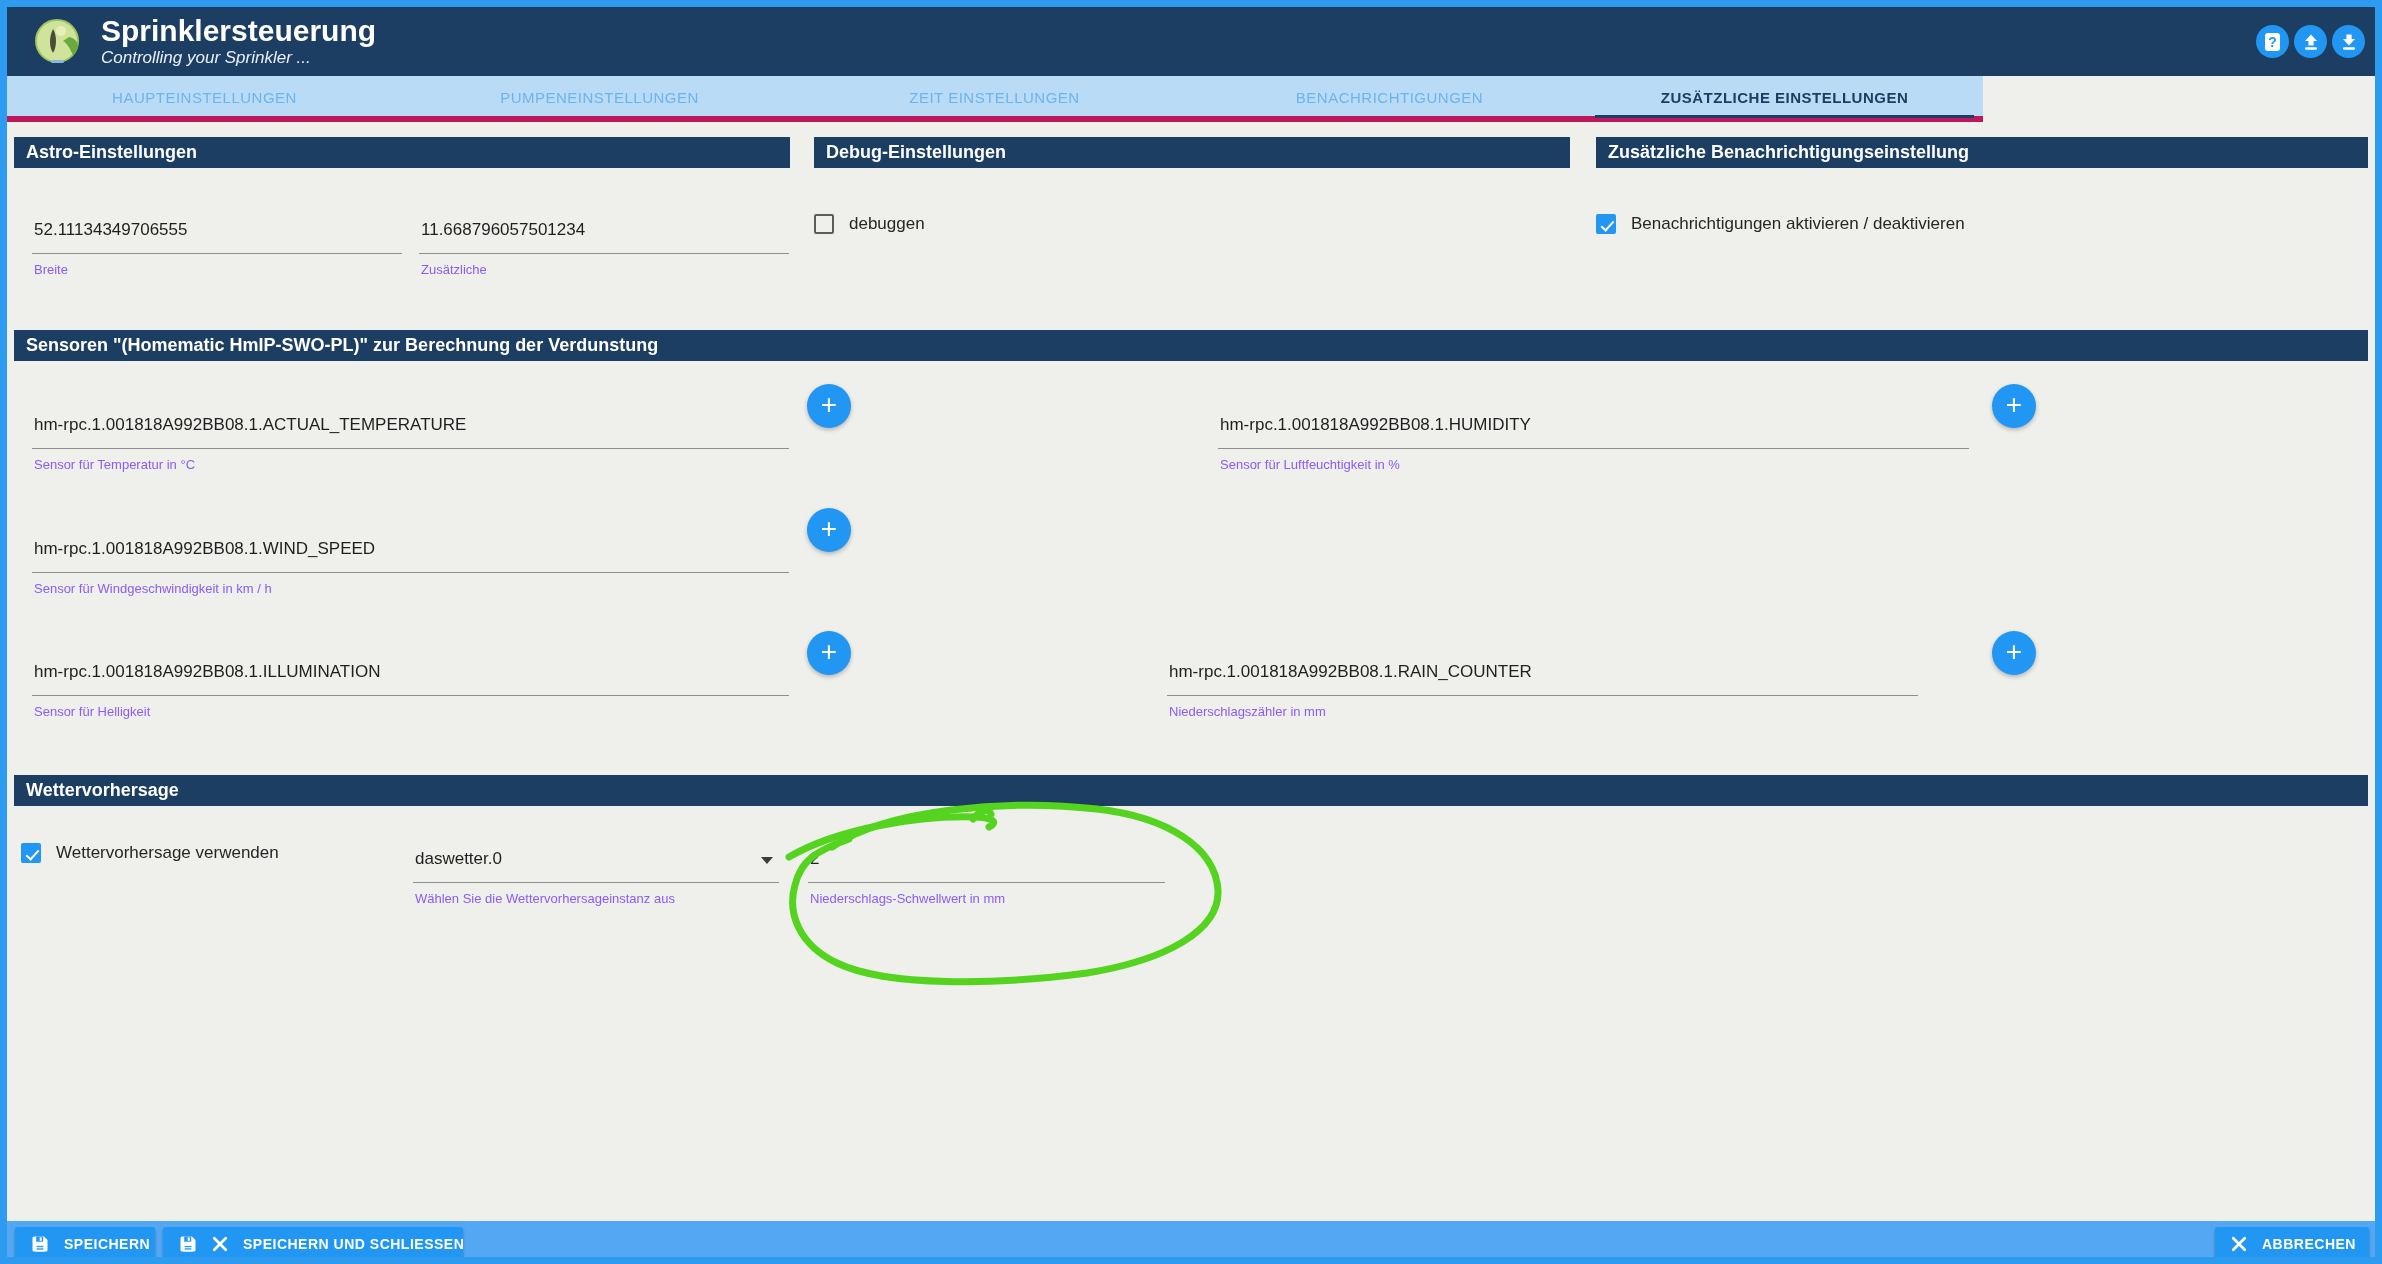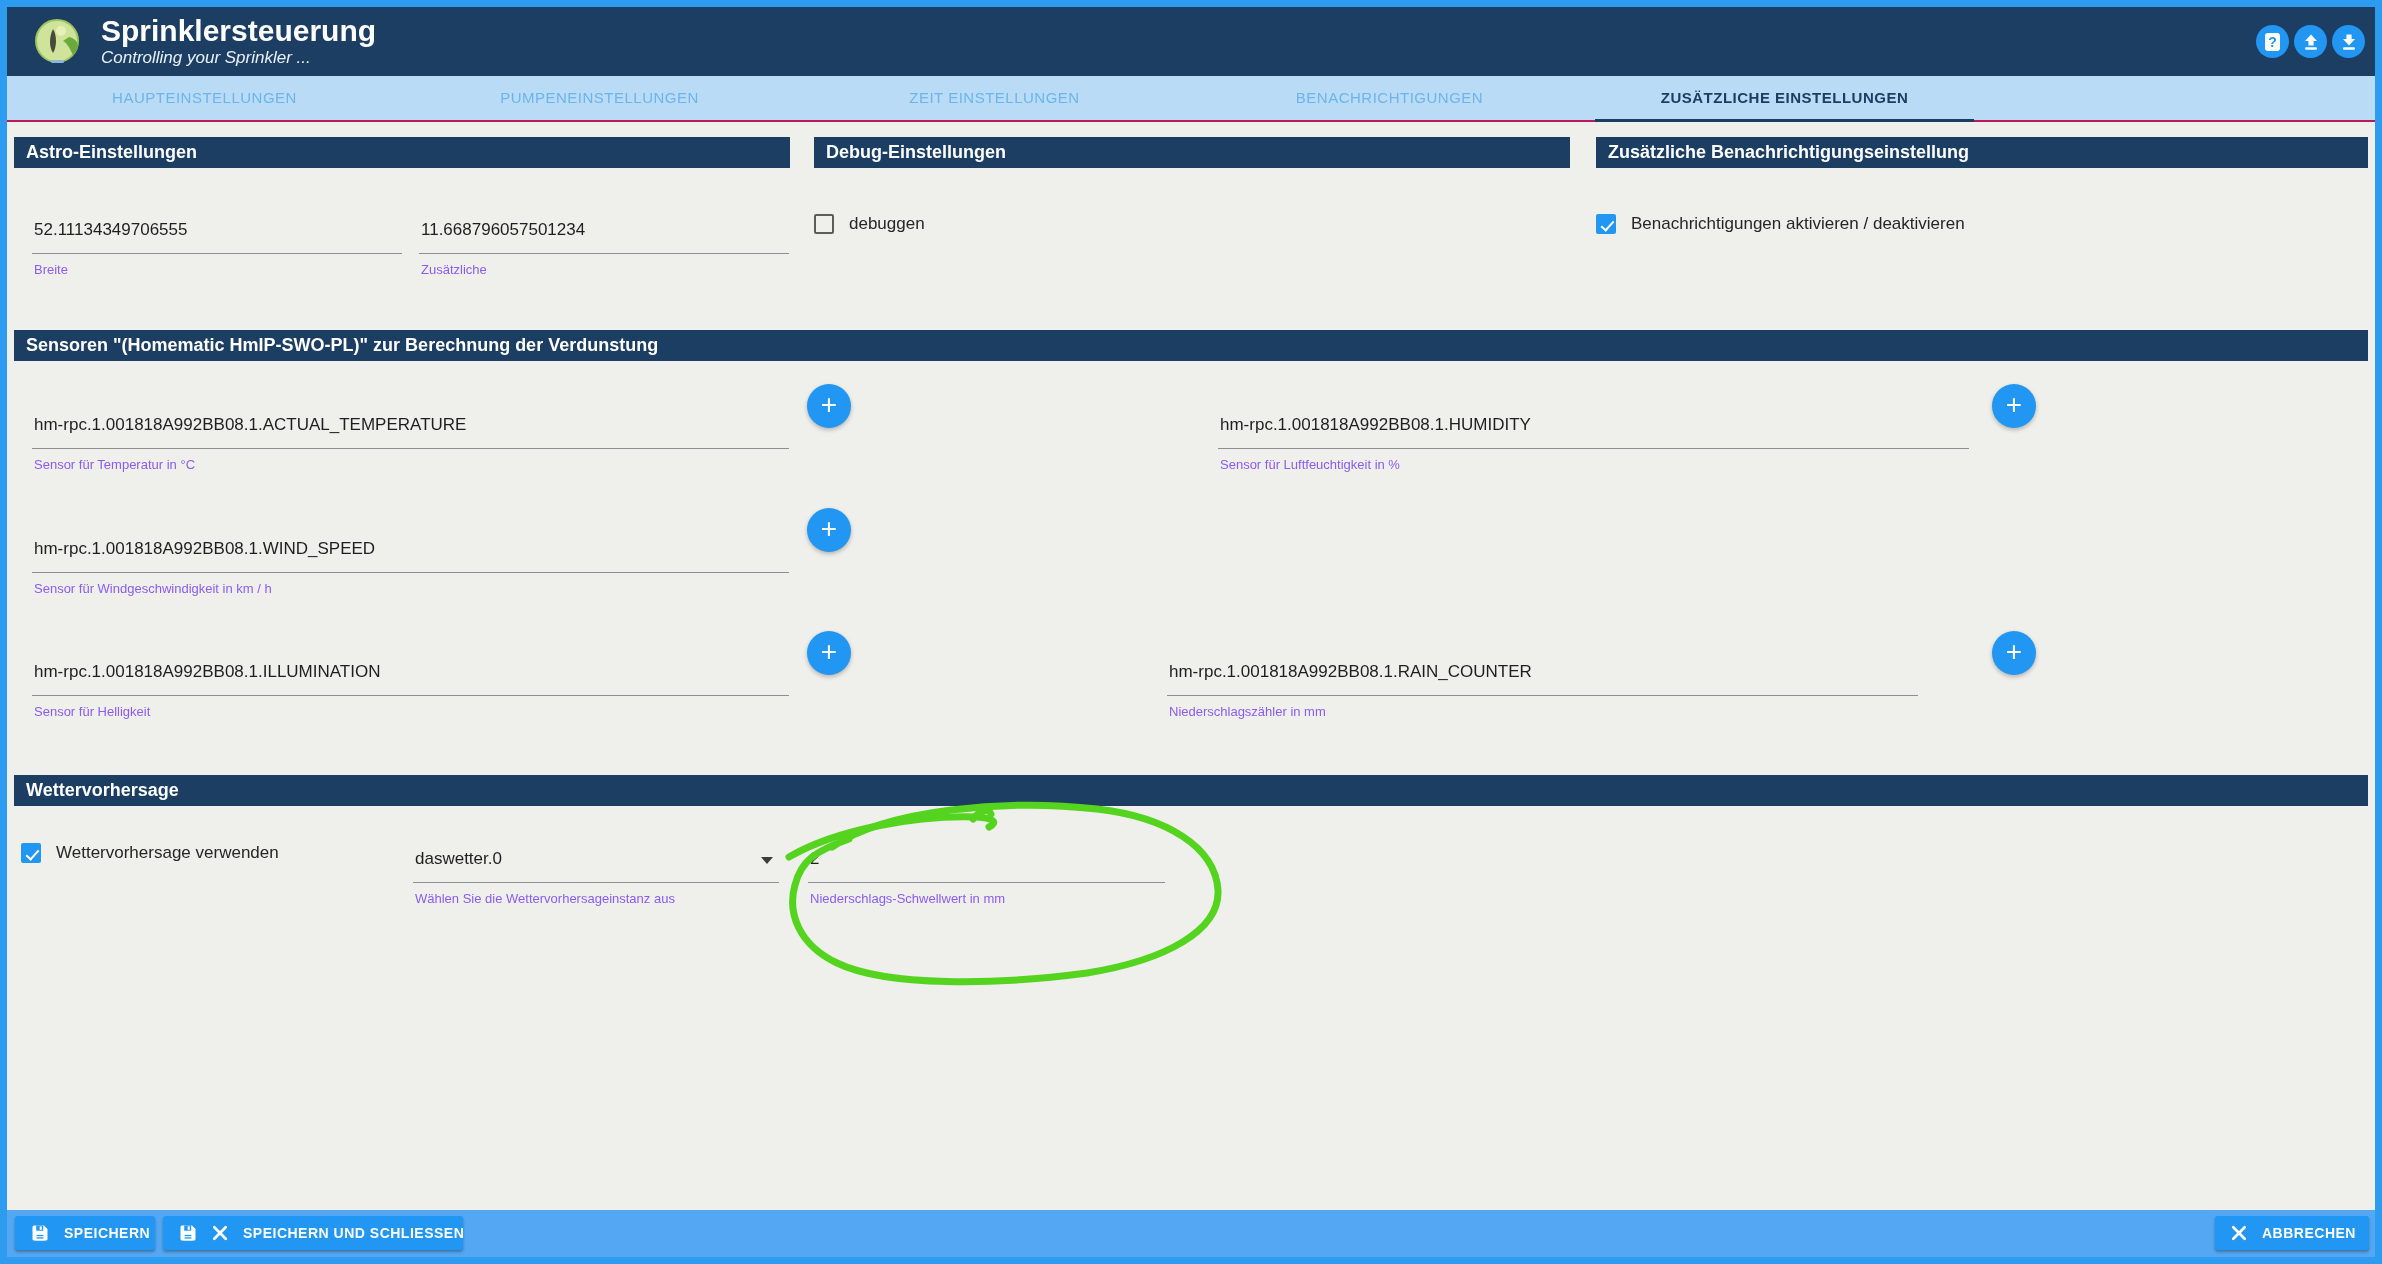--- a/index.html
+++ b/index.html
@@ -28,22 +28,22 @@
     width:33px;height:33px;border-radius:50%;background:var(--accent);
     display:flex;align-items:center;justify-content:center;cursor:pointer;
   }
   .help-glyph{
     display:flex;align-items:center;justify-content:center;
     width:15px;height:18px;background:#fff;border-radius:3px;
     color:var(--accent);font-size:14px;font-weight:bold;
   }
   
   .tabbar{
-    position:absolute;left:0;top:69px;width:2368px;height:46px;
-    background:var(--tab-bar);display:flex;border-bottom:2px solid #be185d;align-items:center;
+    position:absolute;left:0;top:69px;width:1976px;height:46px;
+    background:var(--tab-bar);display:flex;border-bottom:6px solid #be185d;
   }
   .tab{
     width:395px;text-align:center;line-height:44px;font-size:15px;
     letter-spacing:.5px;color:var(--tab-inactive);cursor:pointer;position:relative;
   }
   .tab.active{color:var(--header-navy);font-weight:bold;}
   .tab.active::after{
     content:"";position:absolute;left:8px;right:8px;bottom:-2px;height:3px;
     background:var(--header-navy);
   }
@@ -82,21 +82,21 @@
   
   .plus-btn{
     position:absolute;width:44px;height:44px;border-radius:50%;background:var(--accent);
     color:#fff;font-size:28px;line-height:42px;text-align:center;cursor:pointer;
     box-shadow:0 2px 4px rgba(0,0,0,.25);
   }
   
   .annotation{position:absolute;pointer-events:none;}
   
   .footer{
-    position:absolute;left:0;bottom:0;width:2368px;height:47px;background:var(--footer-bg);
+    position:absolute;left:0;bottom:0;width:2368px;height:36px;background:var(--footer-bg);
   }
   .footer-btn{
     position:absolute;top:6px;height:34px;background:var(--accent);border-radius:3px;
     box-shadow:0 2px 3px rgba(0,0,0,.3);display:flex;align-items:center;
     color:#fff;font-size:14px;font-weight:bold;letter-spacing:.5px;cursor:pointer;
     padding:0 16px;gap:15px;white-space:nowrap;
   }
   .footer-btn svg{flex:0 0 auto;}
 </style>
 </head>

